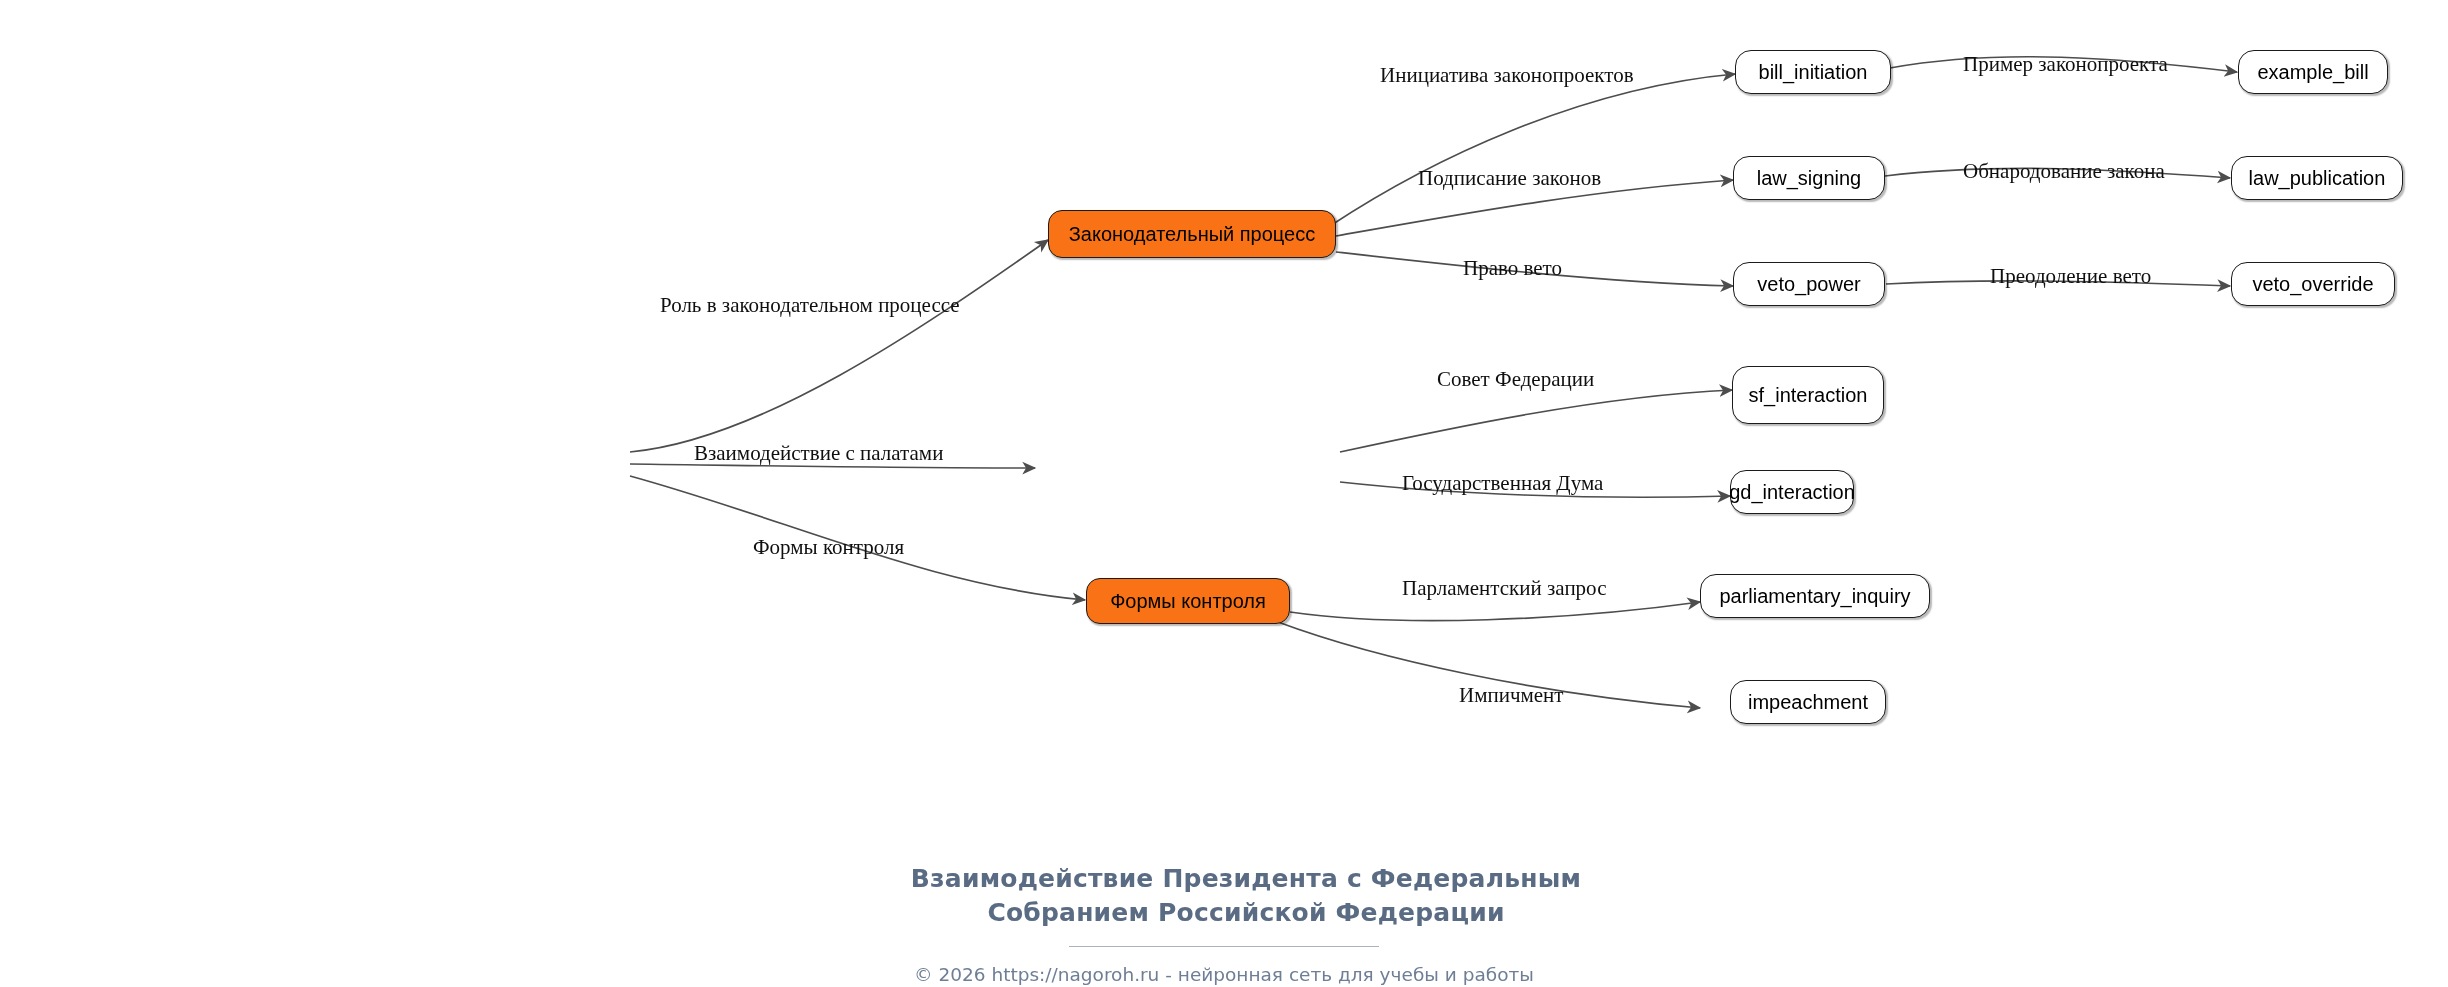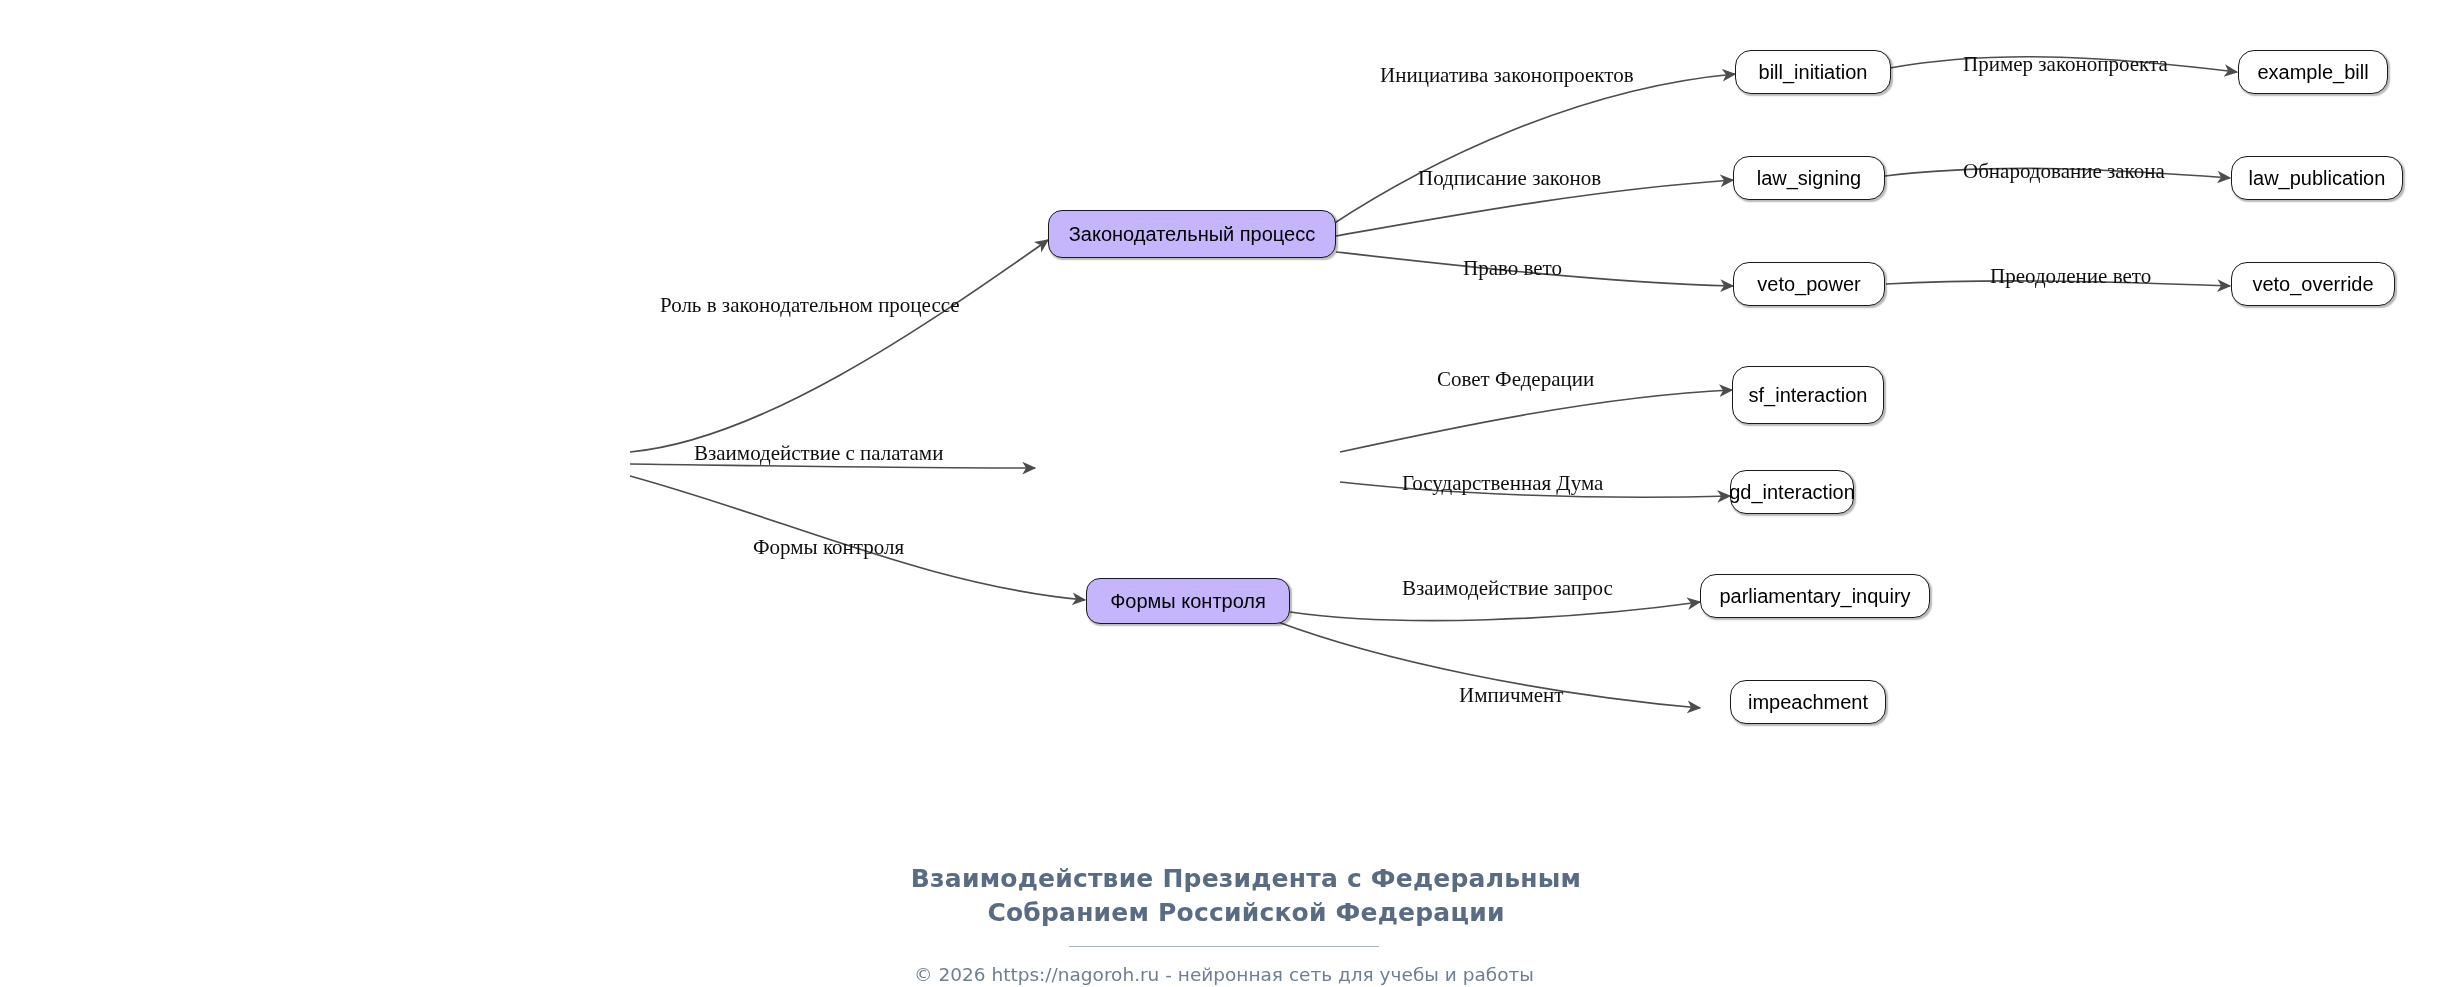--- a/index.html
+++ b/index.html
@@ -36,21 +36,21 @@
     line-height: 1;
     box-shadow: 1.5px 1.5px 1.5px rgba(0,0,0,0.28);
   }
   .node.root {
     background: #74ac28;
     color: #000000;
     font-size: 21px;
     border-radius: 16px;
   }
   .node.branch {
-    background: #c4b5fd;
+    background: #f97316;
     color: #000000;
     font-size: 20px;
   }
   .node.leaf {
     background: #ffffff;
     color: #000000;
     font-size: 20px;
     border-radius: 16px;
   }
 
@@ -194,21 +194,21 @@
   <div class="edge-label" style="left:1963px; top:54px;">Пример законопроекта</div>
 
   <div class="edge-label" style="left:1963px; top:161px;">Обнародование закона</div>
 
   <div class="edge-label" style="left:1990px; top:266px;">Преодоление вето</div>
 
   <div class="edge-label" style="left:1437px; top:369px;">Совет Федерации</div>
 
   <div class="edge-label" style="left:1402px; top:473px;">Государственная Дума</div>
 
-  <div class="edge-label" style="left:1402px; top:578px;">Взаимодействие запрос</div>
+  <div class="edge-label" style="left:1402px; top:578px;">Парламентский запрос</div>
 
   <div class="edge-label" style="left:1459px; top:685px;">Импичмент</div>
 
   <div id="footer">
     <div class="f-title">Взаимодействие Президента с Федеральным
 Собранием Российской Федерации</div>
     <div class="f-rule"></div>
     <div class="f-copy">© 2026 https://nagoroh.ru - нейронная сеть для учебы и работы</div>
   </div>
 

